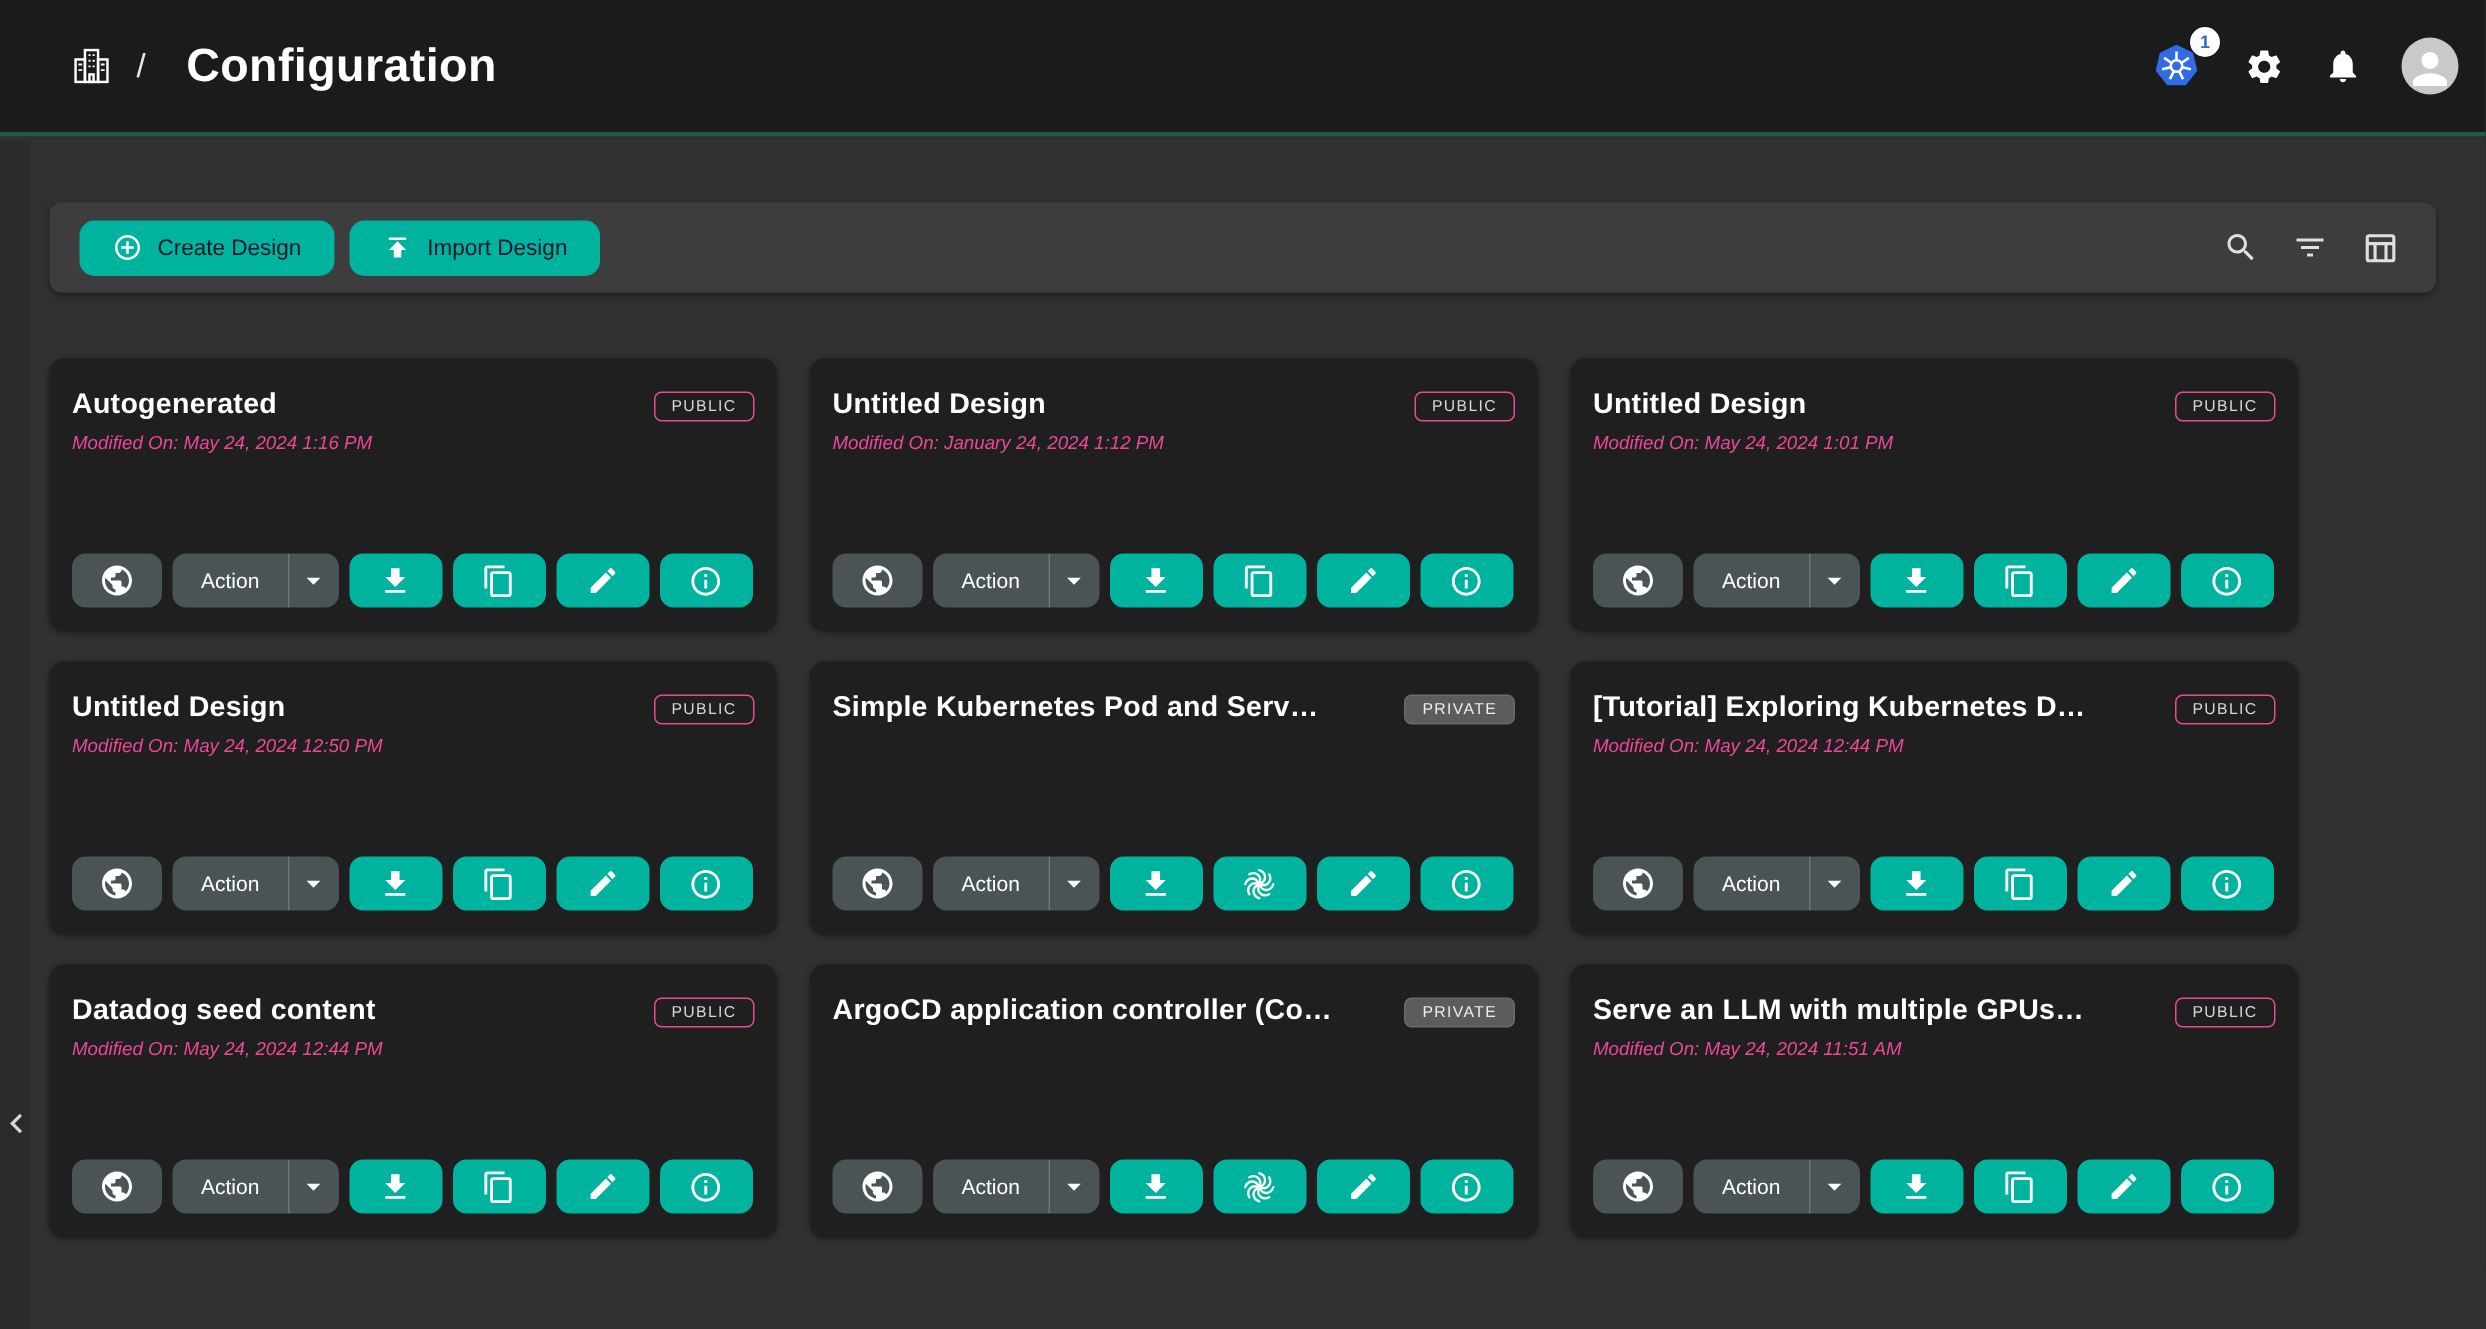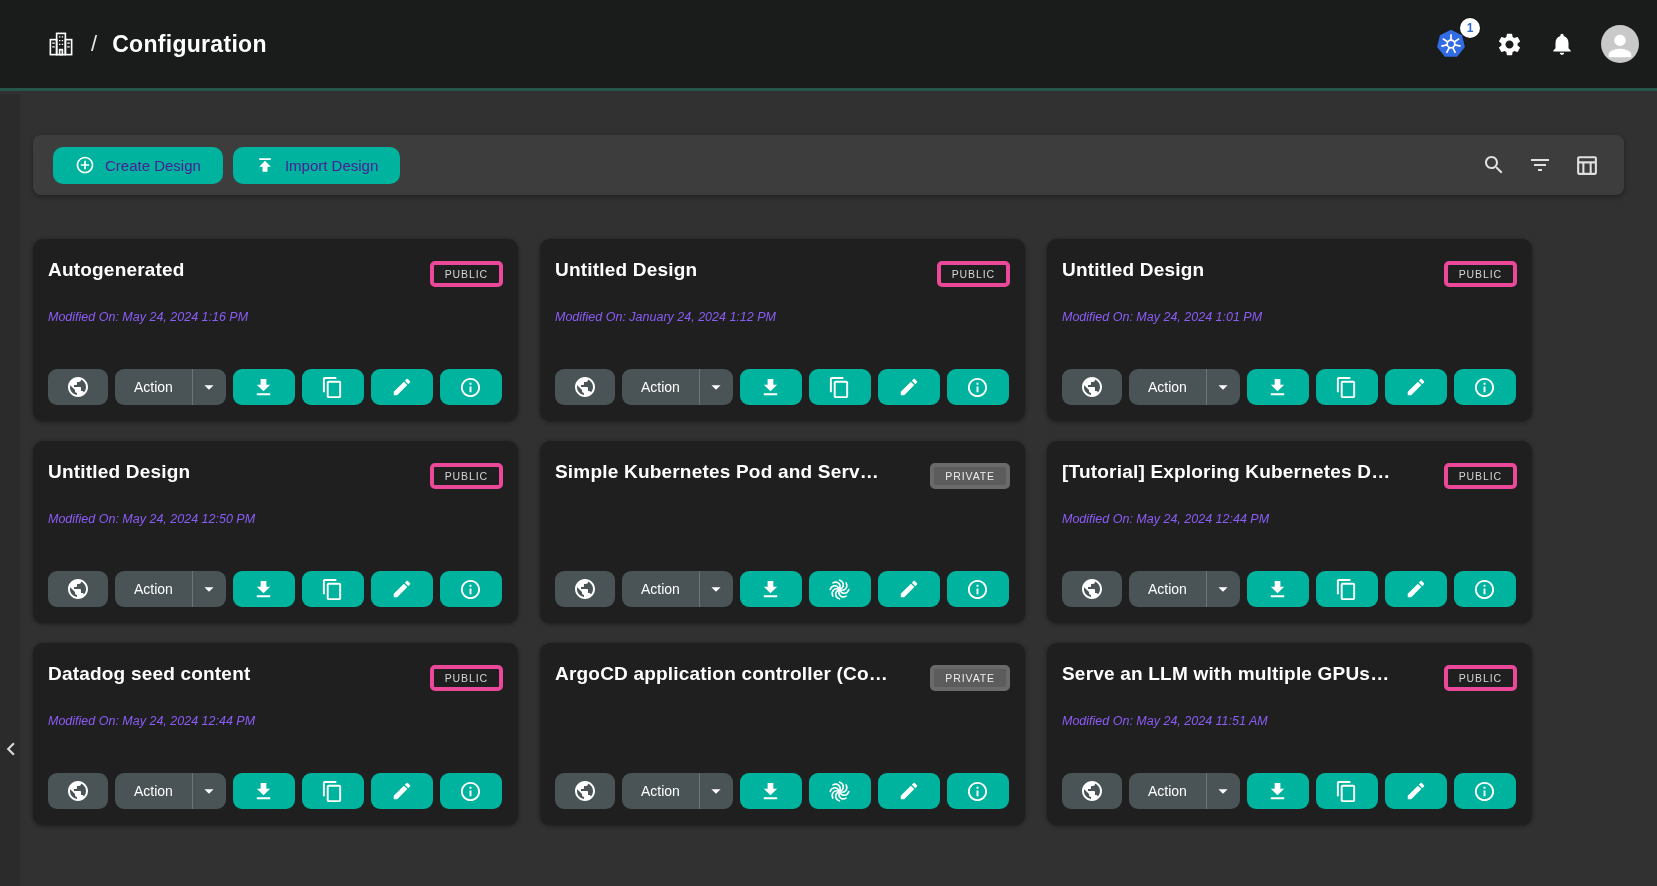--- a/index.html
+++ b/index.html
@@ -12,21 +12,21 @@
   }
   [data-interactable="true"] { cursor:pointer; }
 
   
   .header {
     height:91px; background:#191c1b; border-bottom:3px solid #24574a;
     display:flex; align-items:center; padding:0 18px 0 46px;
   }
   .breadcrumb { display:flex; align-items:center; gap:15px; }
   .crumb-sep { color:#e8e8e8; font-size:22px; font-weight:400; }
-  .page-title { color:#ffffff; font-size:23px; font-weight:bold; letter-spacing:.3px; }
+  .page-title { color:#ffffff; font-size:31px; font-weight:bold; letter-spacing:.3px;margin-left:12px; }
   .header-right { margin-left:auto; display:flex; align-items:center; gap:26px; }
   .k8s-wrap { position:relative; width:38px; height:36px; display:flex; align-items:center; justify-content:center; }
   .k8s-badge {
     position:absolute; top:-8px; right:-10px; width:20px; height:20px; border-radius:50%;
     background:#ffffff; color:#2d6bd0; font-size:12px; font-weight:bold;
     display:flex; align-items:center; justify-content:center;
     box-shadow:0 0 0 1px rgba(0,0,0,.15);
   }
   .hdr-icon-btn { background:none; border:none; display:flex; align-items:center; justify-content:center; }
   .avatar {
@@ -34,21 +34,21 @@
     display:flex; align-items:flex-end; justify-content:center; overflow:hidden; border:none;
   }
 
   
   .toolbar {
     margin:44px 33px 0; height:60px; background:#3d3d3d; border-radius:8px;
     display:flex; align-items:center; padding:0 16px 0 10px;
     box-shadow:0 2px 5px rgba(0,0,0,.35);
   }
   .btn-teal {
-    background:#00B39F; color:#4c1d95; border:none; border-radius:10px;
+    background:#00B39F; color:#0f172a; border:none; border-radius:10px;
     height:37px; padding:0 22px; margin-left:10px;
     font-size:15px; font-family:inherit;
     display:inline-flex; align-items:center; gap:10px;
   }
   .toolbar-right { margin-left:auto; display:flex; align-items:center; gap:16px; padding-right:6px; }
   .tb-icon-btn { background:none; border:none; display:flex; align-items:center; justify-content:center; padding:3px; }
 
   
   .cards {
     margin:44px 33px 0; display:flex; flex-wrap:wrap; gap:20px 22px;
@@ -58,24 +58,24 @@
     padding:20px 15px 16px 15px; display:flex; flex-direction:column;
     box-shadow:0 1px 4px rgba(0,0,0,.45);
   }
   .card-head { display:flex; justify-content:space-between; align-items:flex-start; gap:10px; }
   .card-title {
     color:#ffffff; font-size:19px; font-weight:700; letter-spacing:.2px;
     white-space:nowrap; overflow:hidden; max-width:380px;
   }
   .visibility-badge {
     flex:none; margin-top:2px; font-size:10.5px; letter-spacing:.9px; color:#d6d6d6;
-    border:4px solid #ec4899; border-radius:5px; padding:3px 11px; background:transparent;
+    border:1px solid #ec4899; border-radius:5px; padding:3px 11px; background:transparent;
   }
   .visibility-badge.private { background:#5c5c5c; border-color:#6a6a6a; color:#ededed; }
-  .card-modified { margin-top:23px; color:#8b5cf6; font-size:12.5px; font-style:italic; }
+  .card-modified { margin-top:7px; color:#ec4899; font-size:12.5px; font-style:italic; }
   .card-actions { margin-top:auto; display:flex; align-items:flex-end; gap:7px; }
   .icon-btn-dark {
     background:#4a5456; border:none; border-radius:9px; height:36px; width:60px;
     display:flex; align-items:center; justify-content:center;
   }
   .action-btn {
     background:#4a5456; border:none; border-radius:9px; height:36px; padding:0;
     display:flex; align-items:stretch; overflow:hidden;
   }
   .action-label { display:flex; align-items:center; padding:0 19px; color:#ffffff; font-size:14px; }

